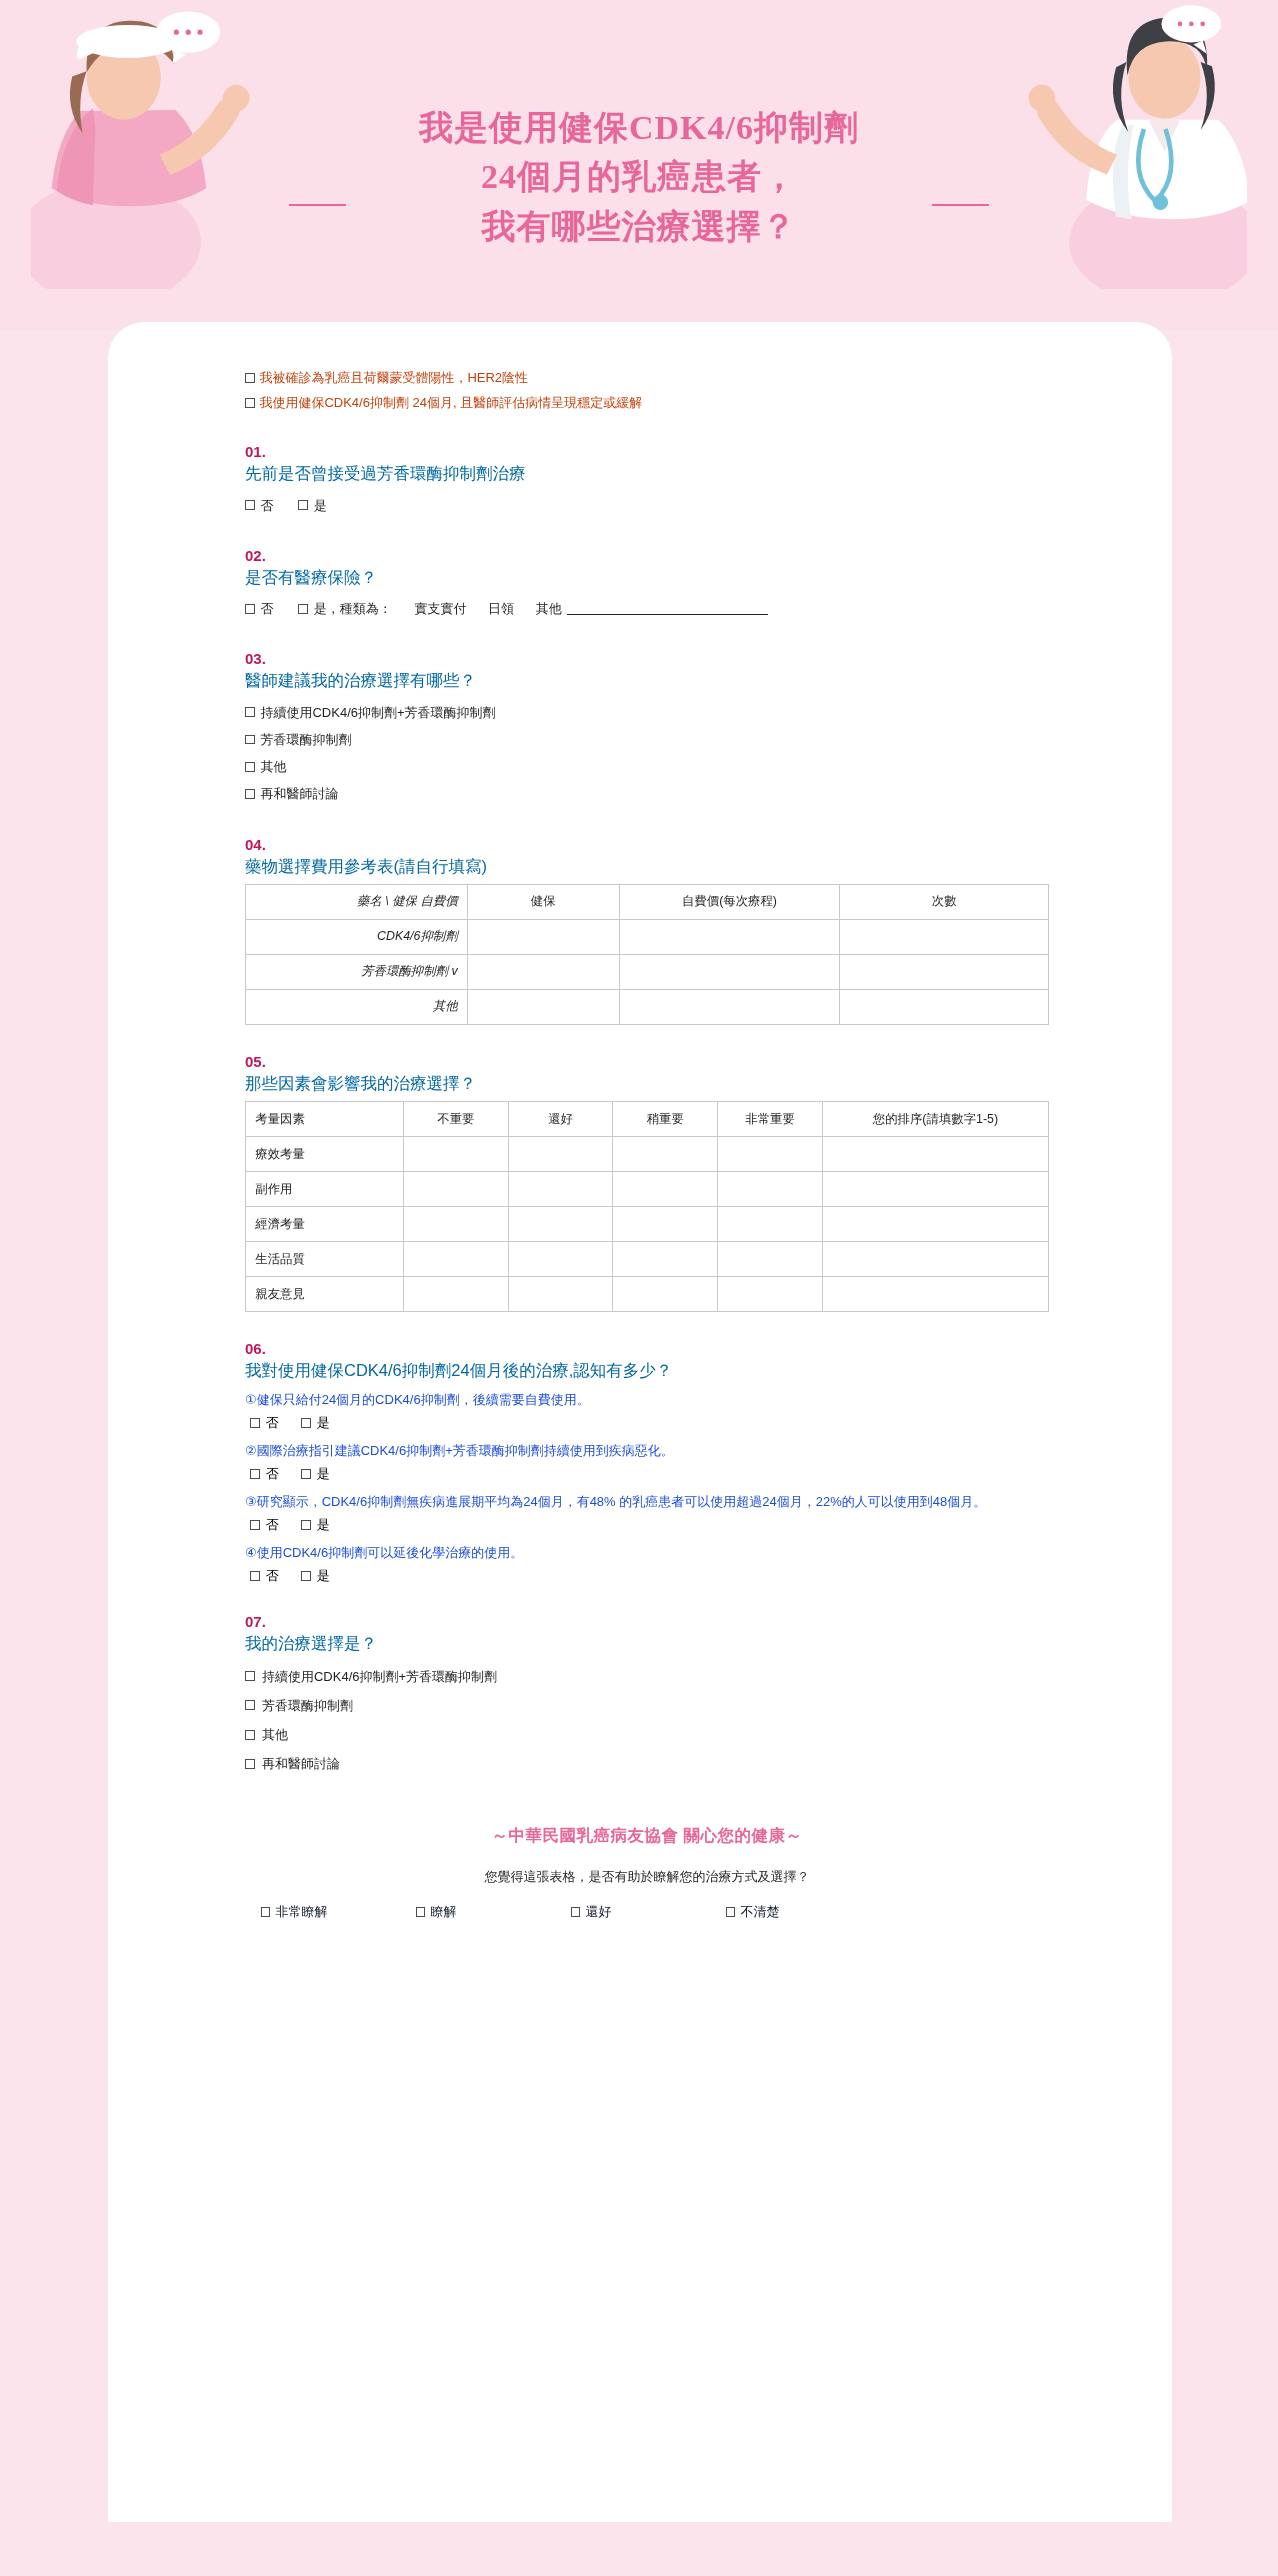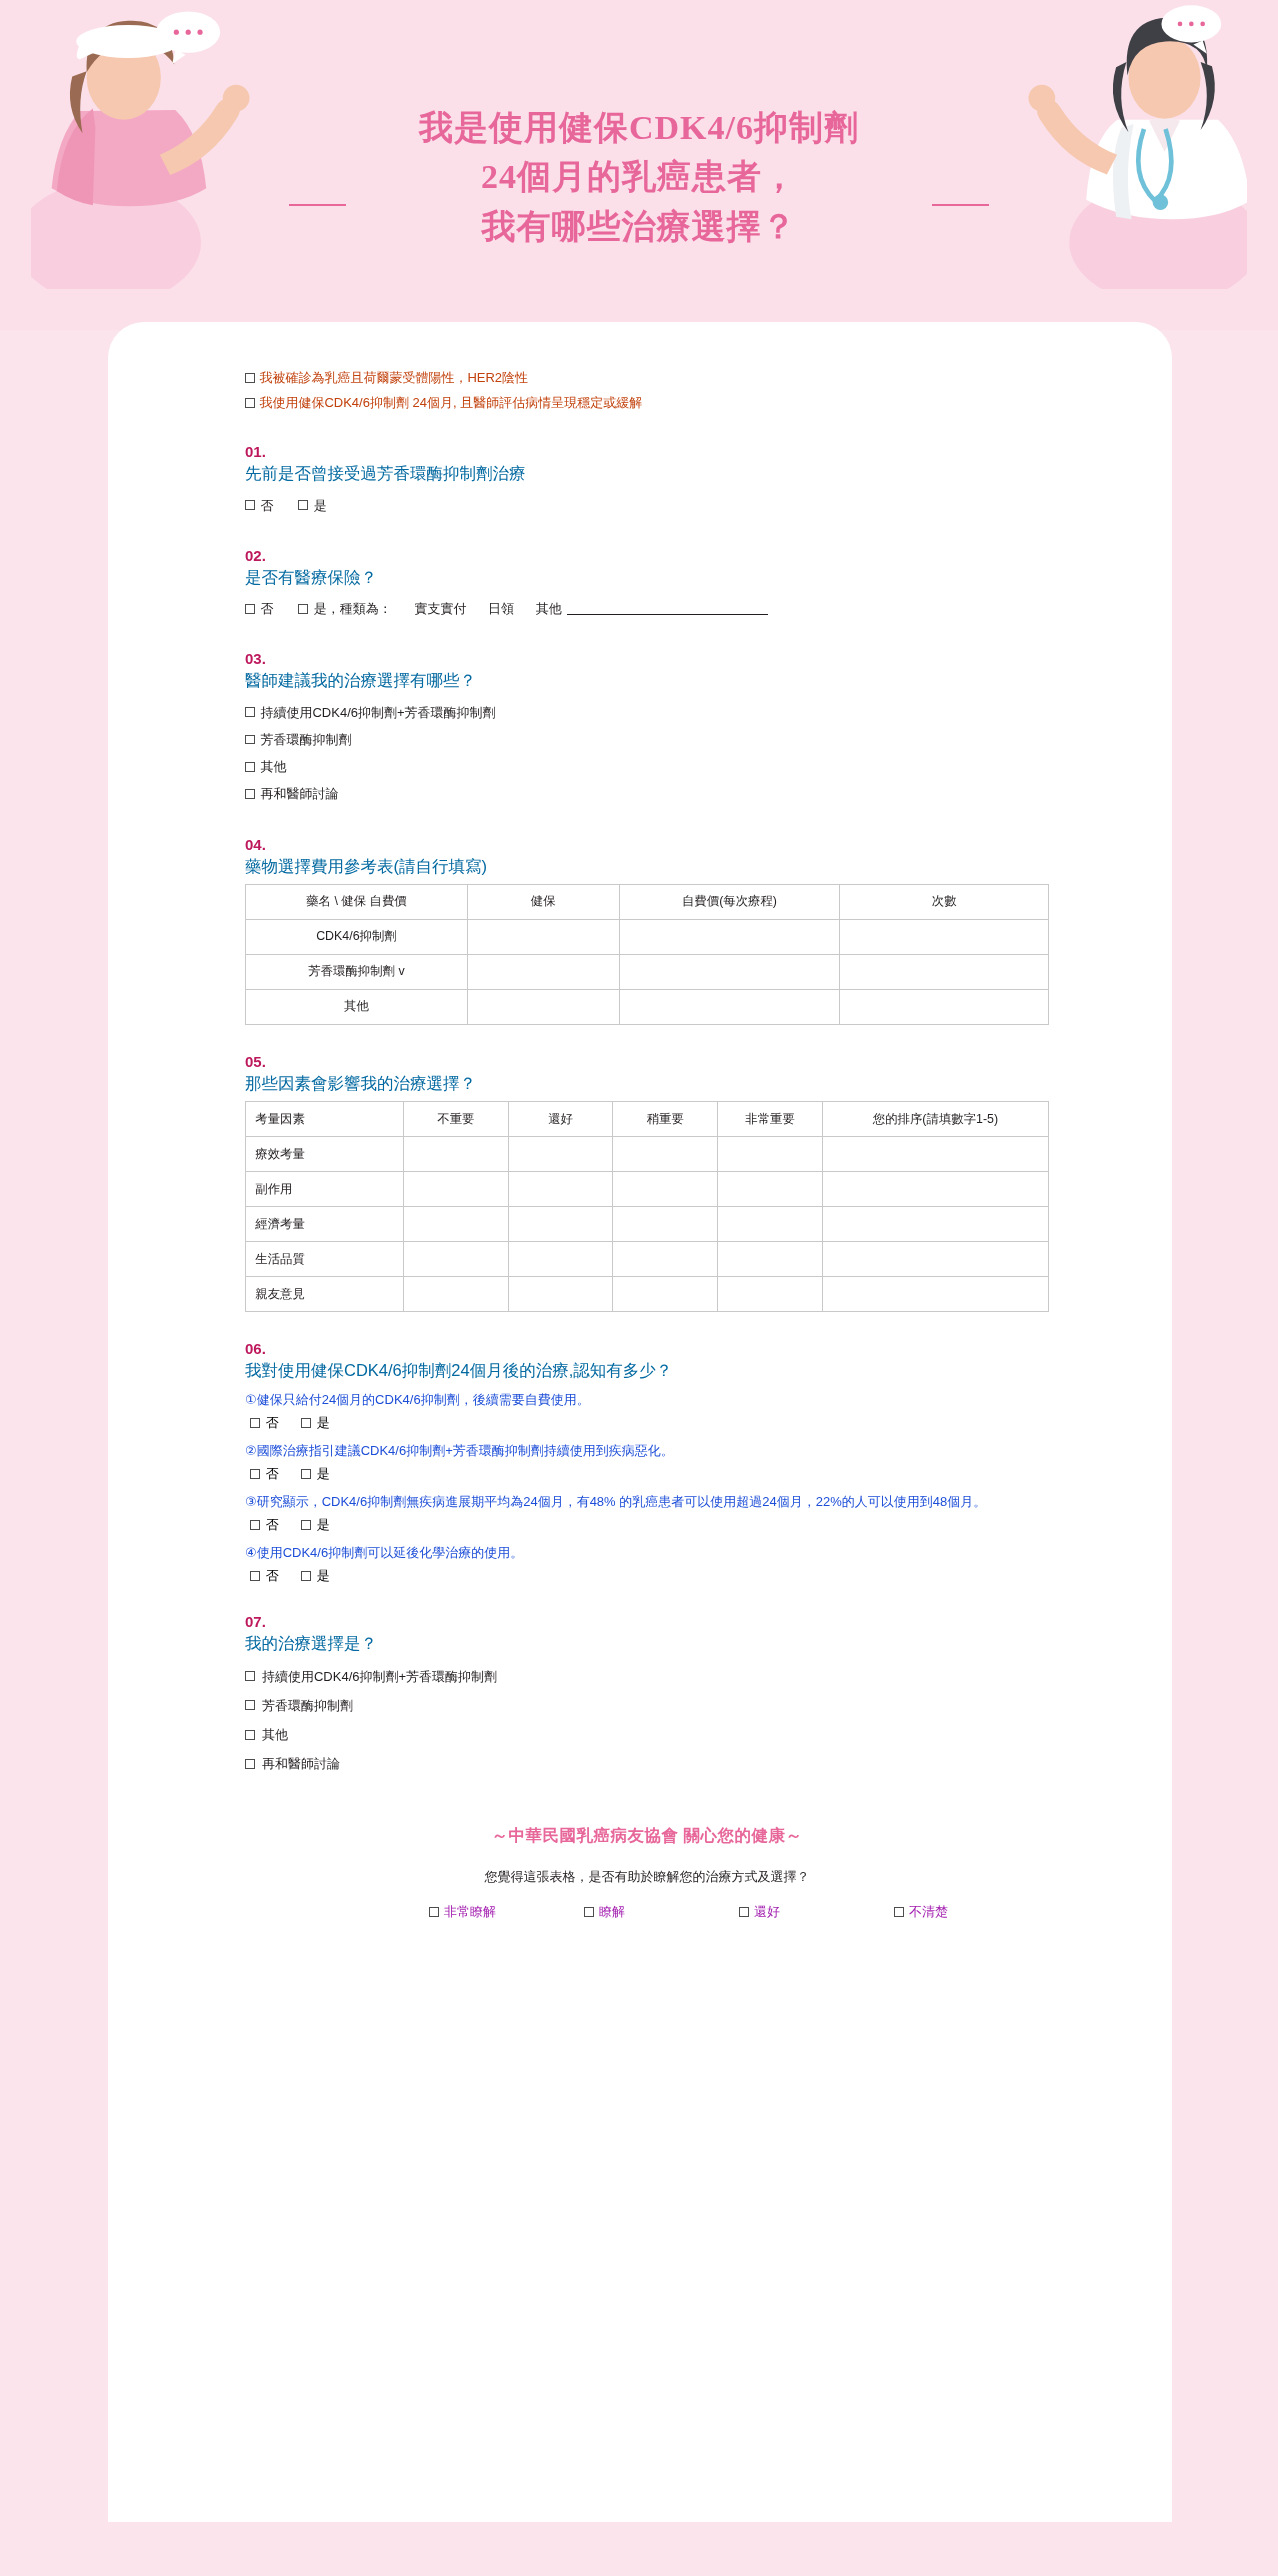--- a/index.html
+++ b/index.html
@@ -135,21 +135,21 @@
   }
   table td, table th {
     border: 0.5px solid #c9c9c9;
     height: 34px;
     font-weight: normal;
     padding: 0 9.3px;
     vertical-align: middle;
   }
   table th { text-align: center; }
   .t1 { width: 804px; }
-  .t1 td:first-child, .t1 th:first-child { width: 222px; text-align: center; }
+  .t1 td:first-child, .t1 th:first-child { width: 222px; text-align: right; font-style: italic; }
   .t1 th:nth-child(2), .t1 td:nth-child(2) { width: 147px; }
   .t1 th:nth-child(3), .t1 td:nth-child(3) { width: 224px; }
   .t1 th:nth-child(4), .t1 td:nth-child(4) { width: 211px; }
 
   .t2 { width: 804px; }
   .t2 th:first-child, .t2 td:first-child { width: 152px; text-align: left; }
   .t2 th:nth-child(2), .t2 td:nth-child(2),
   .t2 th:nth-child(3), .t2 td:nth-child(3),
   .t2 th:nth-child(4), .t2 td:nth-child(4),
   .t2 th:nth-child(5), .t2 td:nth-child(5) { width: 93px; }
@@ -186,24 +186,24 @@
     letter-spacing: 0.5px;
   }
   .footer-q {
     margin-top: 21.6px;
     font-size: 13px;
     color: #231f20;
   }
   .footer-opts {
     margin-top: 16.5px;
     display: flex;
-    justify-content: flex-end;
+    justify-content: flex-start;
     gap: 0;
     font-size: 13px;
-    color: #a21caf;
+    color: #0f172a;
   }
   .footer-opts .fo {
     display: flex; align-items: center; gap: 5.2px;
     width: 155px; justify-content: flex-start;
   }
   .footer-opts .fo:first-child { padding-left: 15.5px; }
 </style>
 </head>
 <body>
 

